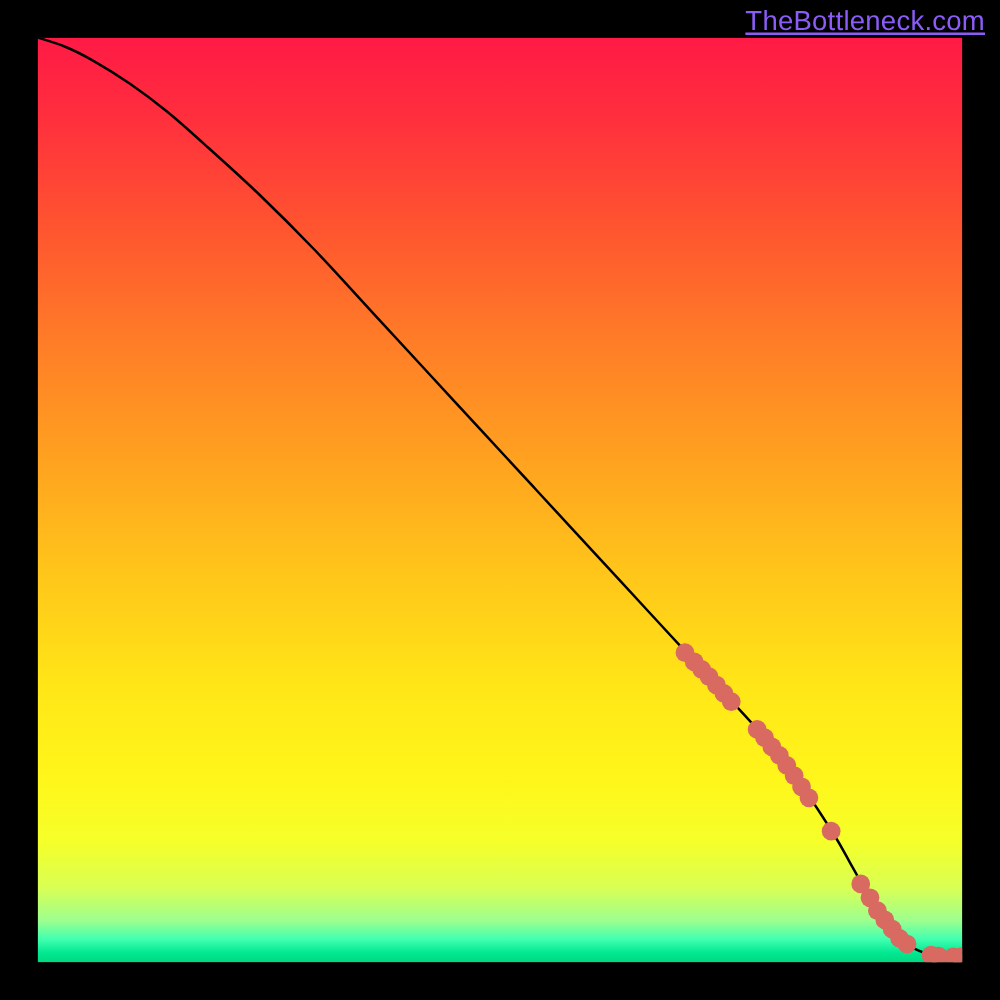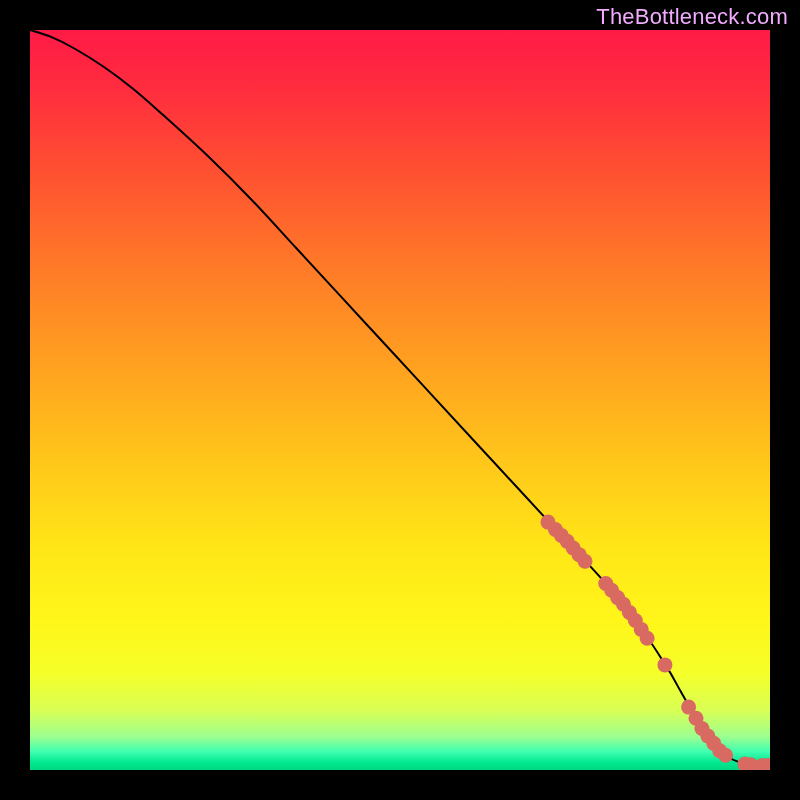--- a/index.html
+++ b/index.html
@@ -16,25 +16,26 @@
     left: 0;
     top: 0;
     width: 800px;
     height: 800px;
     background: #000;
   }
   .watermark {
     position: absolute;
     top: 4px;
     right: 12px;
-    color: #f0abfc;
+    color: #8b5cf6;
     font-size: 22px;
     font-weight: 500;
     letter-spacing: 0.2px;
     z-index: 50;
+    text-decoration: underline;
   }
   .plot {
     position: absolute;
     left: 30px;
     top: 30px;
     width: 740px;
     height: 740px;
     overflow: hidden;
   }
   .plot svg {

